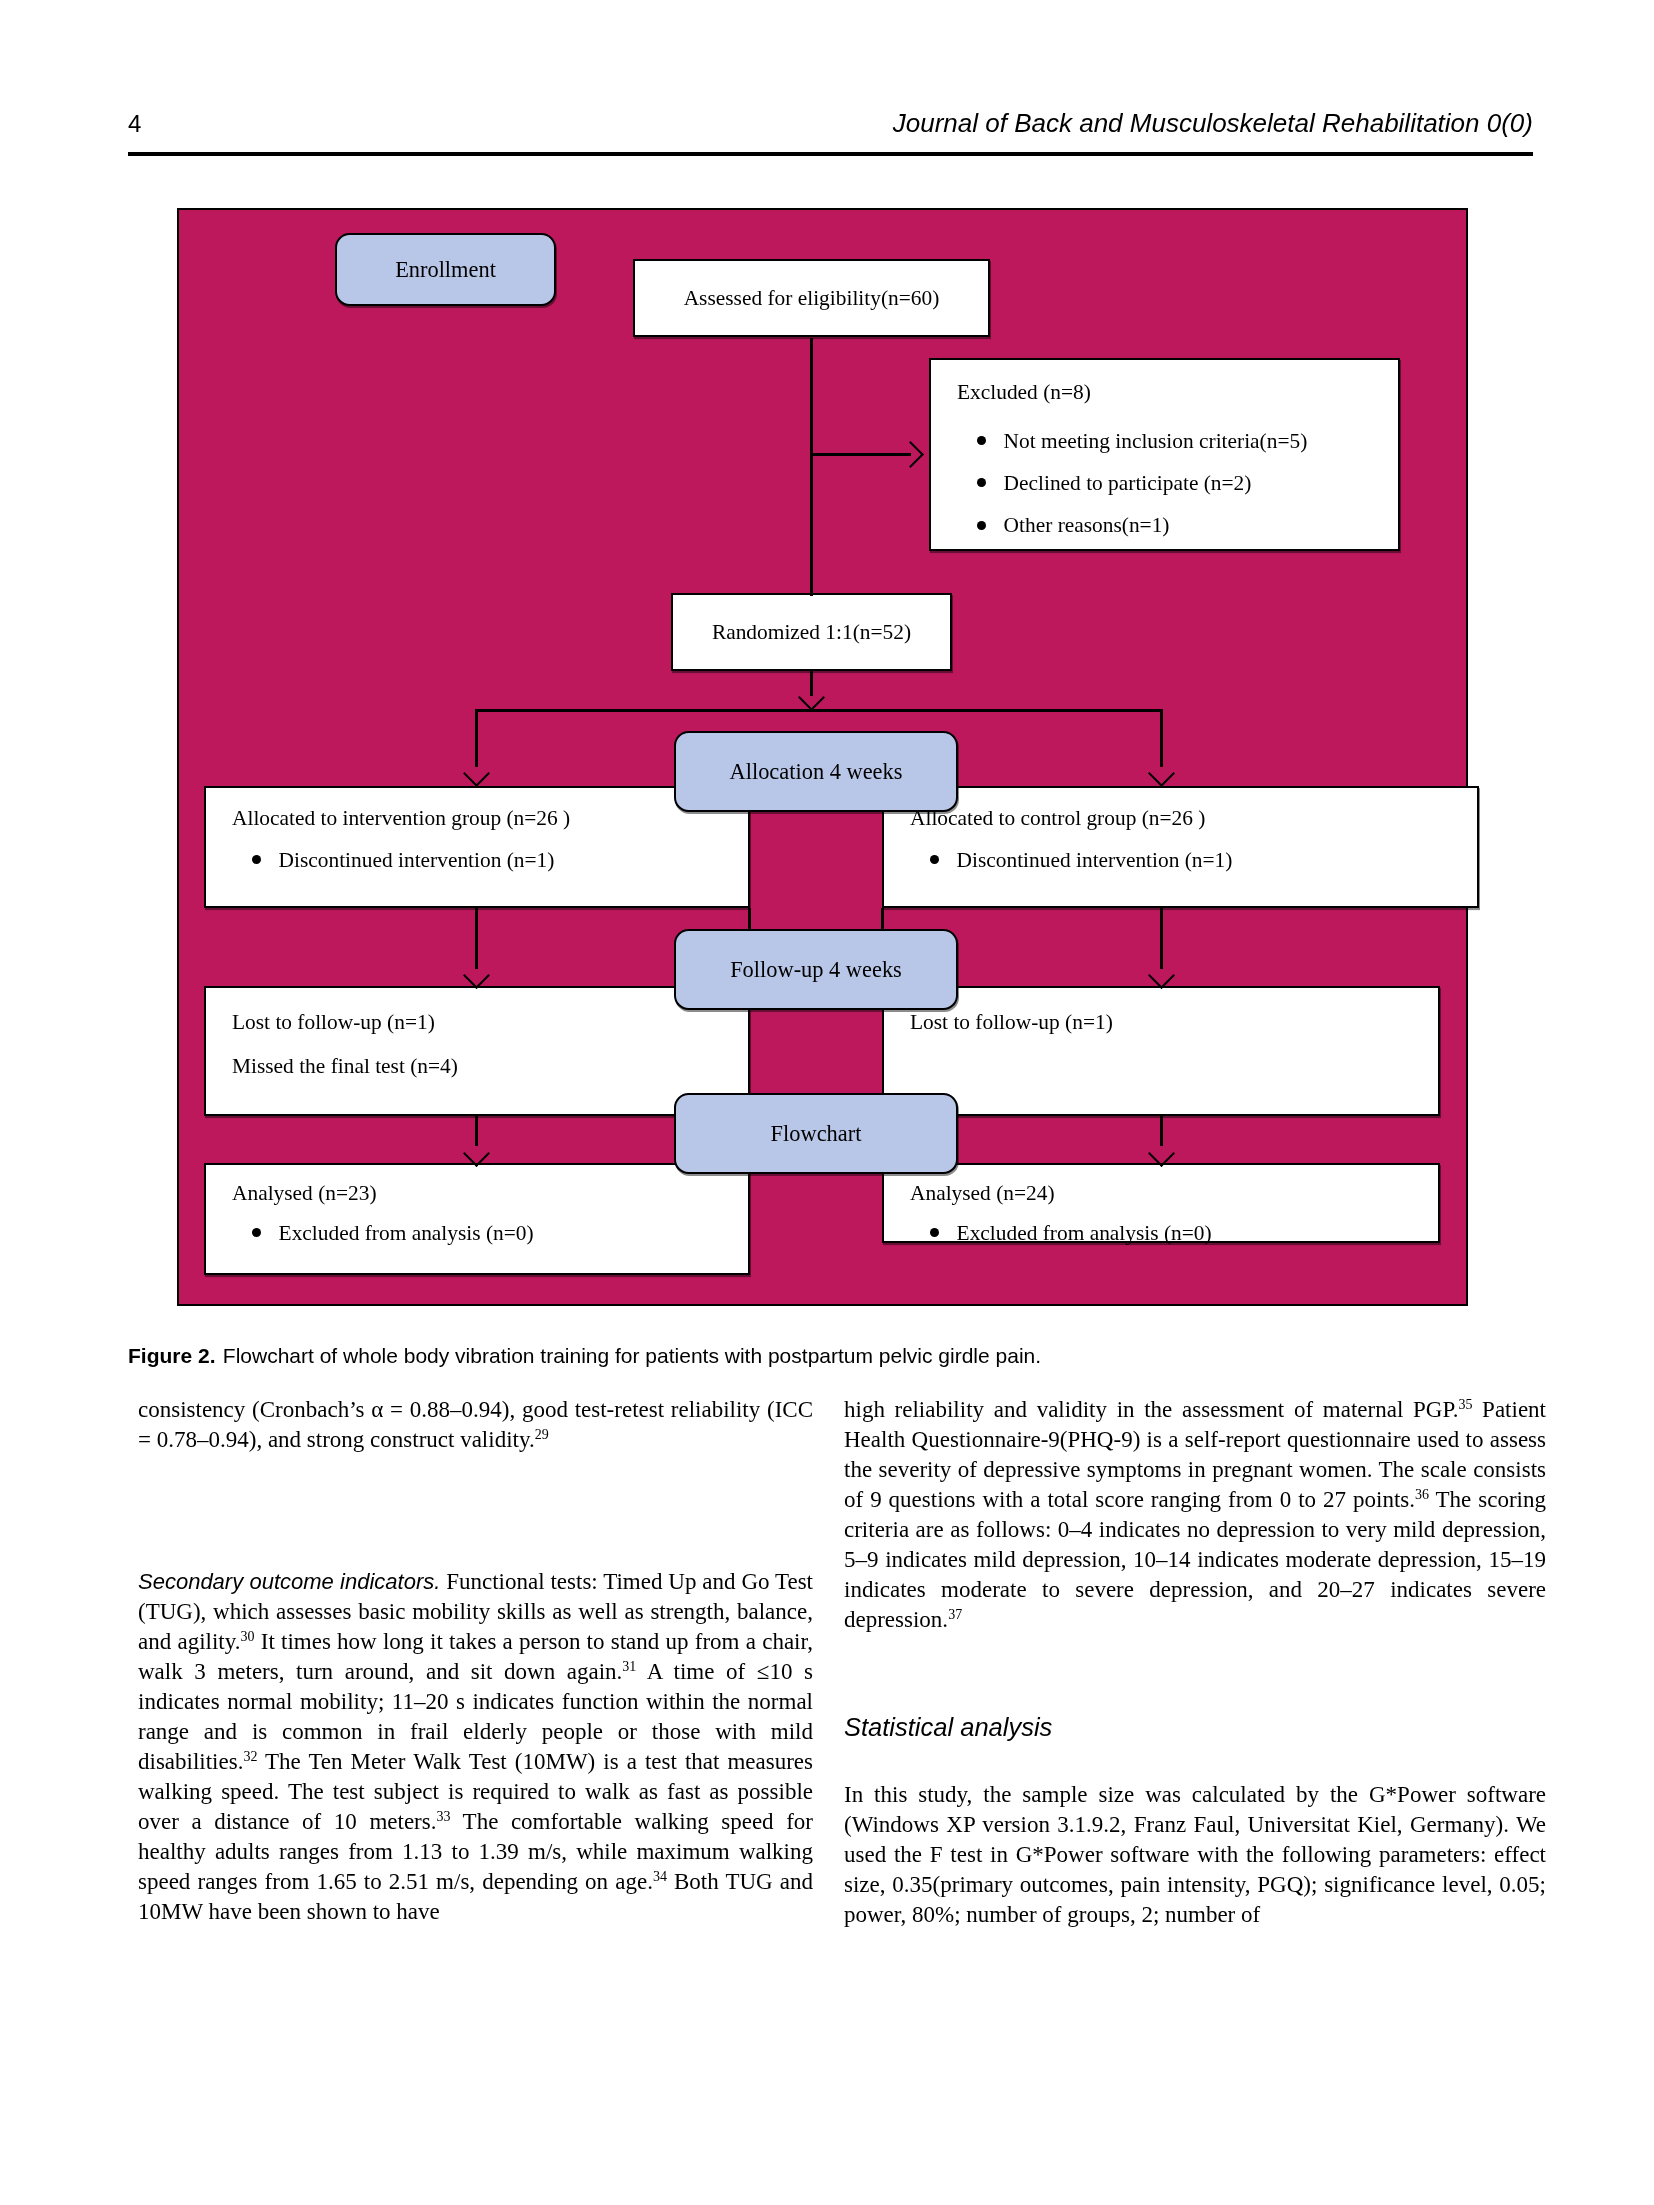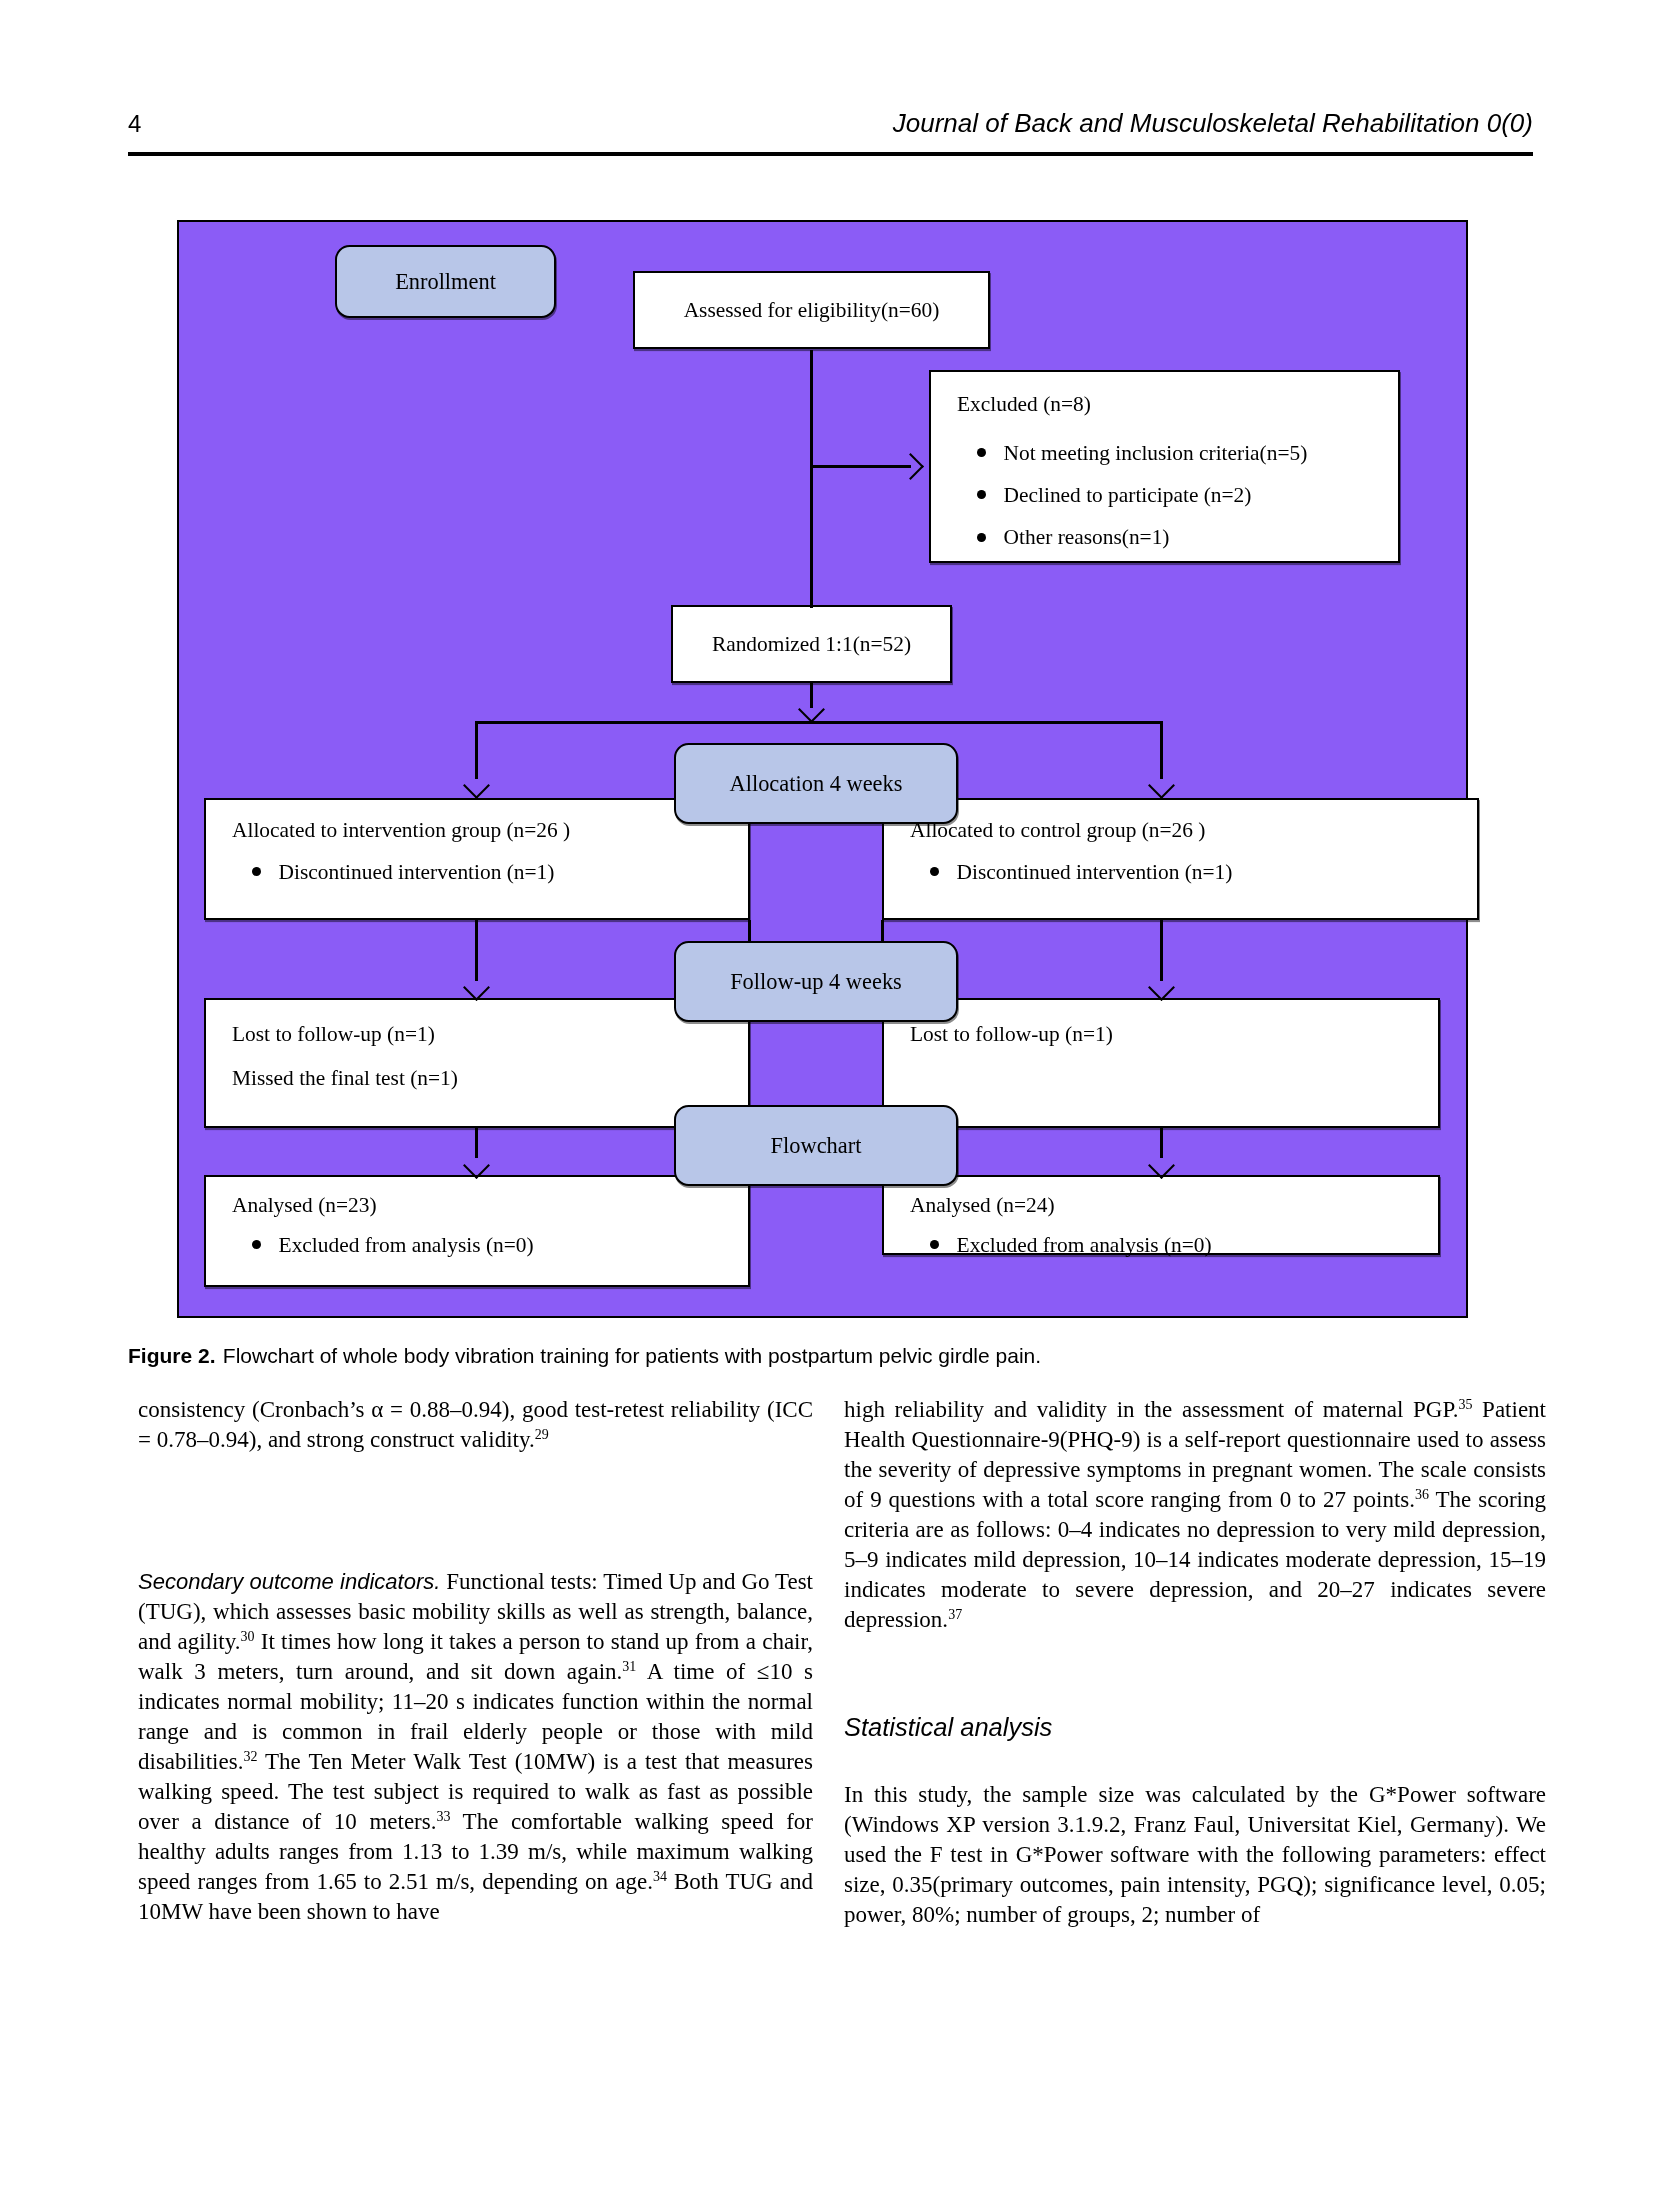--- a/index.html
+++ b/index.html
@@ -8,22 +8,22 @@
 
   
   .pg-header{position:absolute;left:128px;top:108px;width:1405px;display:flex;
              justify-content:space-between;align-items:baseline;
              font-family:"Liberation Sans","DejaVu Sans",sans-serif;}
   .pg-num{font-size:24px;}
   .pg-journal{font-size:26px;font-style:italic;}
   .pg-rule{position:absolute;left:128px;top:152px;width:1405px;height:3.6px;background:#000;}
 
   
-  .fig{position:absolute;left:177px;top:220px;width:1287px;height:1094px;
-       border:2.1px solid #000;background:#8b5cf6;}
+  .fig{position:absolute;left:177px;top:208px;width:1287px;height:1094px;
+       border:2.1px solid #000;background:#be185d;}
   .fig *{box-sizing:border-box;}
   .wbox{position:absolute;background:#fff;border:2.6px solid #000;
         font-size:21.4px;line-height:1.25;box-shadow:1px 2.1px 0 rgba(0,0,0,.45);}
   .bbox{position:absolute;background:var(--blue,#b8c6e8);border:2.6px solid #000;
         border-radius:14.6px;display:flex;align-items:center;justify-content:center;
         font-size:22.4px;box-shadow:1px 2.1px 0 rgba(0,0,0,.45);z-index:5;}
   .center-text{display:flex;align-items:center;justify-content:center;text-align:center;}
   .vline,.hline{position:absolute;background:#000;z-index:1;}
   .vline{width:2.6px;} .hline{height:2.6px;}
   .chev{position:absolute;width:19px;height:19px;z-index:2;}
@@ -137,21 +137,21 @@
   <div class="wbox boxpad" style="left:703px;top:576px;width:597px;height:122px;padding-top:16.7px;">
     <div>Allocated to control group (n=26 )</div>
     <div class="bullet-row">
       <span class="bullet-dot"></span>
       <span>Discontinued intervention (n=1)</span>
     </div>
   </div>
 
   <div class="wbox boxpad" style="left:25px;top:776px;width:546px;height:130px;padding-top:21px;">
     <div class="box-line">Lost to follow-up (n=1)</div>
-    <div class="box-line" style="margin-top:17.7px;">Missed the final test (n=1)</div>
+    <div class="box-line" style="margin-top:17.7px;">Missed the final test (n=4)</div>
   </div>
   <div class="wbox boxpad" style="left:703px;top:776px;width:558px;height:130px;padding-top:21px;">
     <div class="box-line">Lost to follow-up (n=1)</div>
   </div>
 
   <div class="wbox boxpad" style="left:25px;top:953px;width:546px;height:112px;padding-top:14.6px;">
     <div>Analysed (n=23)</div>
     <div class="bullet-row" style="margin-top:13.5px;">
       <span class="bullet-dot"></span>
       <span>Excluded from analysis (n=0)</span>

